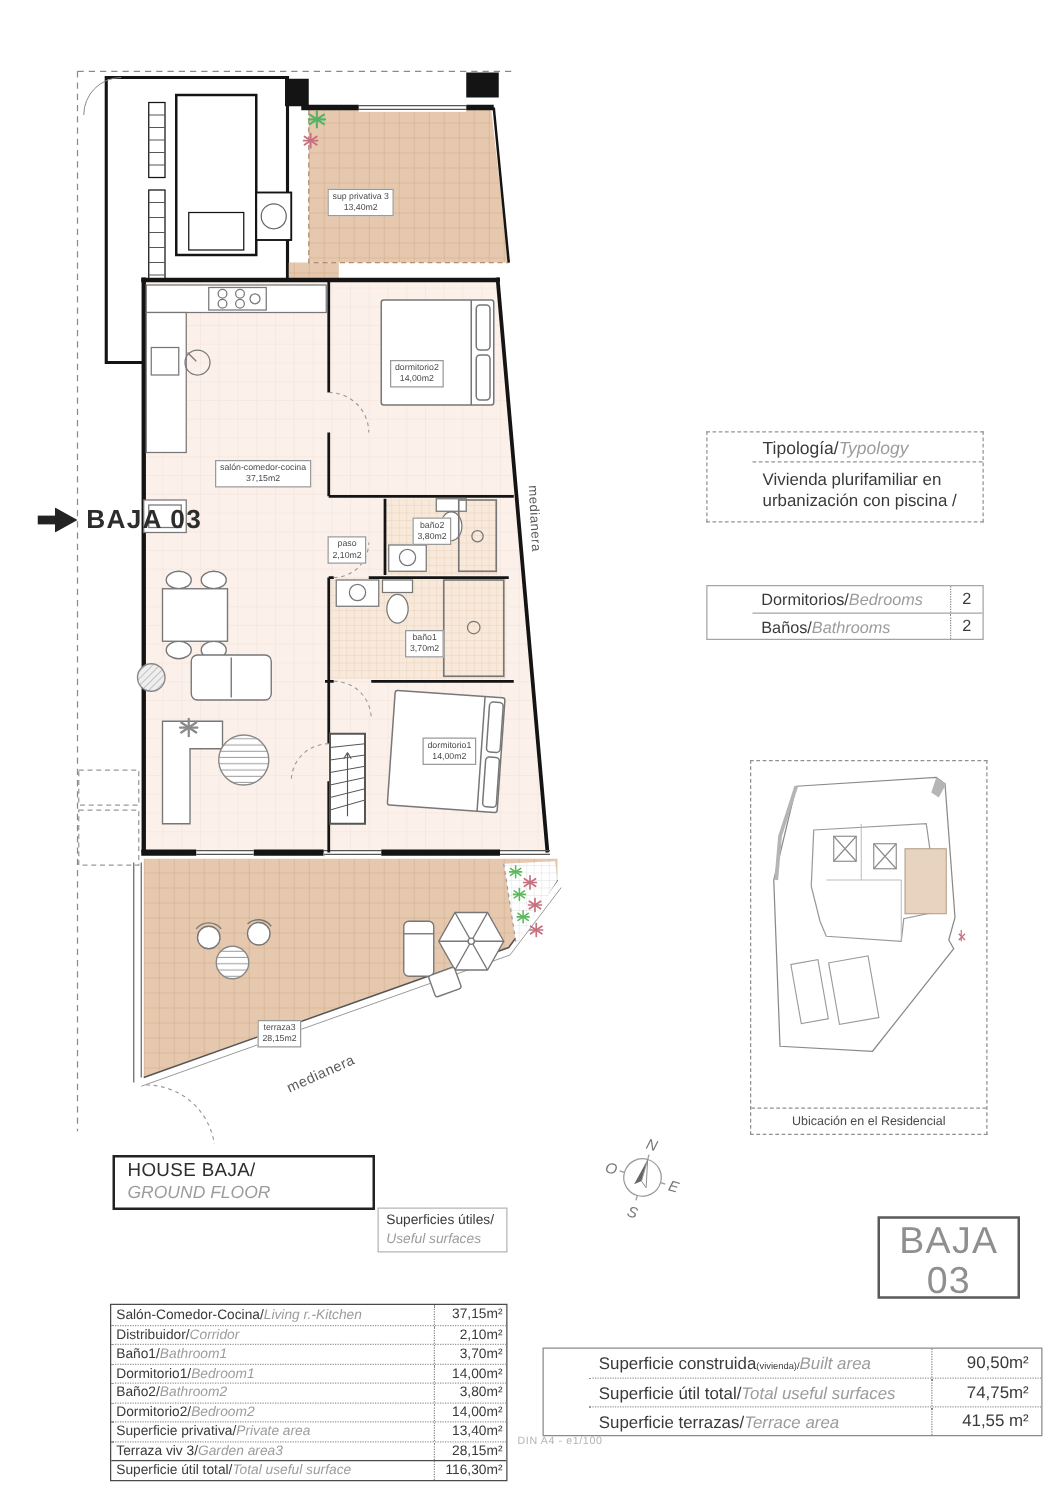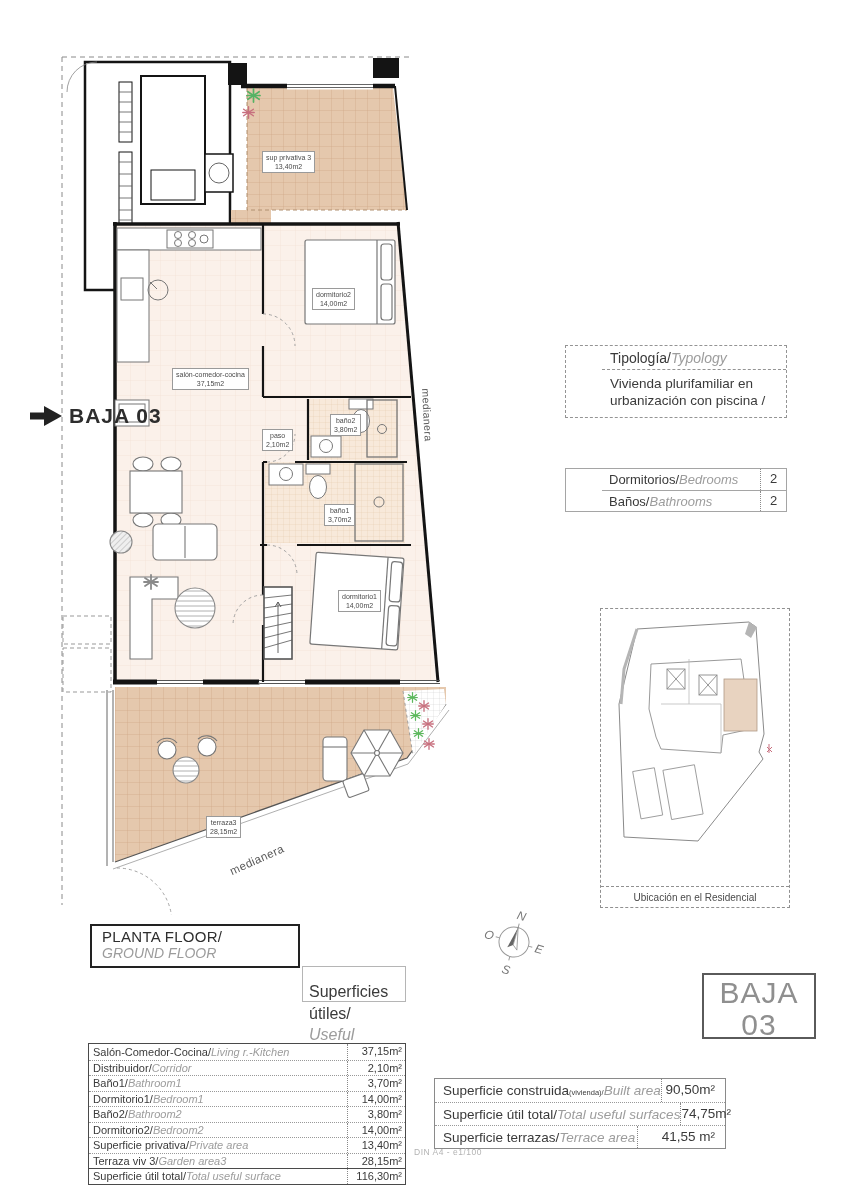--- a/index.html
+++ b/index.html
@@ -35,32 +35,32 @@
   
   .map-box { width:190px; height:300px; border:1px dashed #909090; background:#fff; }
   .map-caption { position:absolute; left:0; right:0; bottom:0; height:21px; border-top:1px dashed #909090;
                  font-size:10px; color:#4a4a4a; text-align:center; line-height:21px; }
 
   
   .floor-hdr { width:210px; height:44px; border:2px solid #222; padding:2px 10px; background:#fff; }
   .floor-hdr .l1 { font-size:15px; color:#2e2e2e; letter-spacing:0.3px; }
   .floor-hdr .l2 { font-size:14px; }
 
-  .useful-hdr { width:104px; height:36px; border:1px solid #b5b5b5; padding:14px 6px; font-size:16px; line-height:1.35; background:#fff; }
+  .useful-hdr { width:104px; height:36px; border:1px solid #b5b5b5; padding:2px 6px; font-size:11px; line-height:1.35; background:#fff; }
 
   .useful-tbl { width:318px; border:1.5px solid #4a4a4a; background:#fff; }
   .useful-tbl .row { display:flex; height:15.5px; align-items:center; font-size:11px; }
   .useful-tbl .row + .row { border-top:1px dotted #999; }
   .useful-tbl .row.total { border-top:1.5px solid #4a4a4a; }
   .useful-tbl .lbl { flex:1; padding-left:4px; white-space:nowrap; overflow:hidden; }
   .useful-tbl .val { width:58px; text-align:right; padding-right:3px; border-left:1px dotted #888; align-self:stretch; line-height:15px; }
 
   
   .viv-hdr { width:278px; height:26px; border:2px solid #333; padding-left:10px; font-size:13.5px; line-height:22px; background:#fff; }
-  .viv-tbl { width:292px; border:1px solid #8a8a8a; background:#fff; }
+  .viv-tbl { width:400px; border:1px solid #8a8a8a; background:#fff;padding-left:36px; }
   .viv-tbl .row { display:flex; height:23px; align-items:center; font-size:13.5px; }
   .viv-tbl .row + .row { border-top:1px dotted #999; }
   .viv-tbl .lbl { flex:1; padding-left:8px; white-space:nowrap; }
   .viv-tbl .lbl .sub { font-size:7.5px; }
   .viv-tbl .val { width:88px; text-align:right; padding-right:10px; border-left:1px dotted #888; align-self:stretch; line-height:22px; }
 
   .unit-box { width:114px; height:66px; border:2px solid #5a5a5a; text-align:center; color:#8f8f8f;
               font-size:30px; line-height:1.05; padding-top:2px; letter-spacing:1px; background:#fff; }
 
   .footer-caption { font-size:8.5px; color:#b3b3b3; text-align:center; letter-spacing:0.5px; }
@@ -375,21 +375,21 @@
       <polygon points="36,24 31,46 36,42" fill="#666"></polygon>
       <polygon points="36,24 41,46 36,42" fill="#ffffff" stroke="#888" stroke-width="0.7"></polygon>
       <text x="36" y="16" text-anchor="middle" font-size="12" font-style="italic" fill="#777">N</text>
       <text x="62" y="43" text-anchor="middle" font-size="12" font-style="italic" fill="#777">E</text>
       <text x="36" y="72" text-anchor="middle" font-size="12" font-style="italic" fill="#777">S</text>
       <text x="10" y="43" text-anchor="middle" font-size="12" font-style="italic" fill="#777">O</text>
     </g>
   </svg>
 
   <div class="abs floor-hdr" style="left:90px; top:924px;">
-    <div class="l1">PLANTA FLOOR/</div>
+    <div class="l1">HOUSE BAJA/</div>
     <div class="l2 en">GROUND FLOOR</div>
   </div>
 
   <div class="abs useful-hdr" style="left:302px; top:966px;">
     <span class="es">Superficies útiles/</span><br>
     <span class="en">Useful surfaces</span>
   </div>
 
   <div class="abs useful-tbl" style="left:88px; top:1004px;margin-top:39px;">
     <div class="row">

